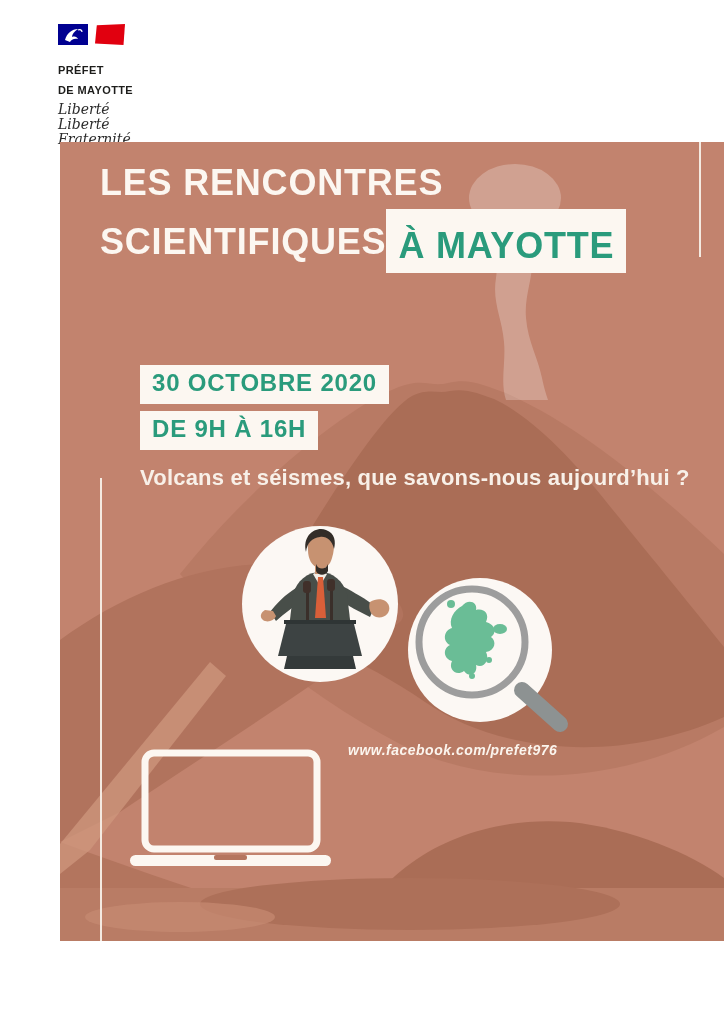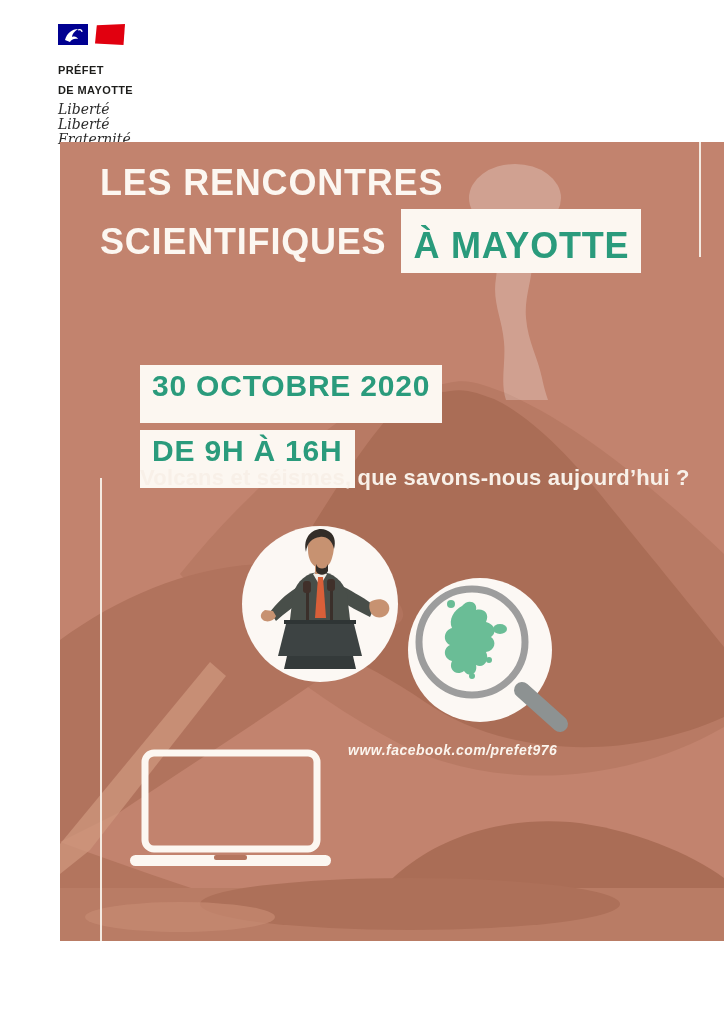--- a/index.html
+++ b/index.html
@@ -25,29 +25,29 @@
     background:#c2836e; overflow:hidden; }
   .landscape { position:absolute; left:0; top:0; }
 
   .vline { position:absolute; width:2px; background:#f4eae1; }
   .vline-right { left:639px; top:0; height:115px; }
   .vline-left  { left:40px;  top:336px; height:463px; }
 
   .title { position:absolute; left:40px; top:16px; color:#fcf7f1;
     font-size:36px; font-weight:800; letter-spacing:0.8px; }
   .title-line1 { line-height:49px; }
-  .title-row2 { display:flex; align-items:center; gap:15px; margin-top:2px; line-height:49px; }
+  .title-row2 { display:flex; align-items:center; margin-top:2px; line-height:49px; }
   .highlight { display:inline-block; background:#fcf7f1; color:#2a9b7c; padding:12px 12px 3px; }
 
   .subtitle { position:absolute; left:80px; top:140px; margin:0; color:#fcf7f1;
     font-size:25px; font-weight:700; line-height:33px; letter-spacing:0.2px; }
 
   .date { position:absolute; left:80px; top:223px; }
-  .date-line { display:table; background:#fcf7f1; color:#2a9b7c; font-size:30px;
-    font-weight:800; letter-spacing:0.8px; padding:4px 12px 20px; margin-bottom:7px; }
+  .date-line { display:table; background:#fcf7f1; color:#2a9b7c; font-size:24px;
+    font-weight:800; letter-spacing:0.8px; padding:4px 12px 7px; margin-bottom:7px; }
 
   .question { position:absolute; left:80px; top:323px; margin:0; color:#f8f0e8;
     font-size:22px; font-weight:700; letter-spacing:0.2px; }
 
   .speaker-wrap   { position:absolute; left:180px; top:382px; }
   .magnifier-wrap { position:absolute; left:336px; top:430px; }
   .laptop-wrap    { position:absolute; left:66px;  top:606px; }
 
   .url { position:absolute; left:288px; top:600px; margin:0; color:#fbf5ee;
     font-size:14px; font-style:italic; font-weight:600; letter-spacing:0.5px; }

